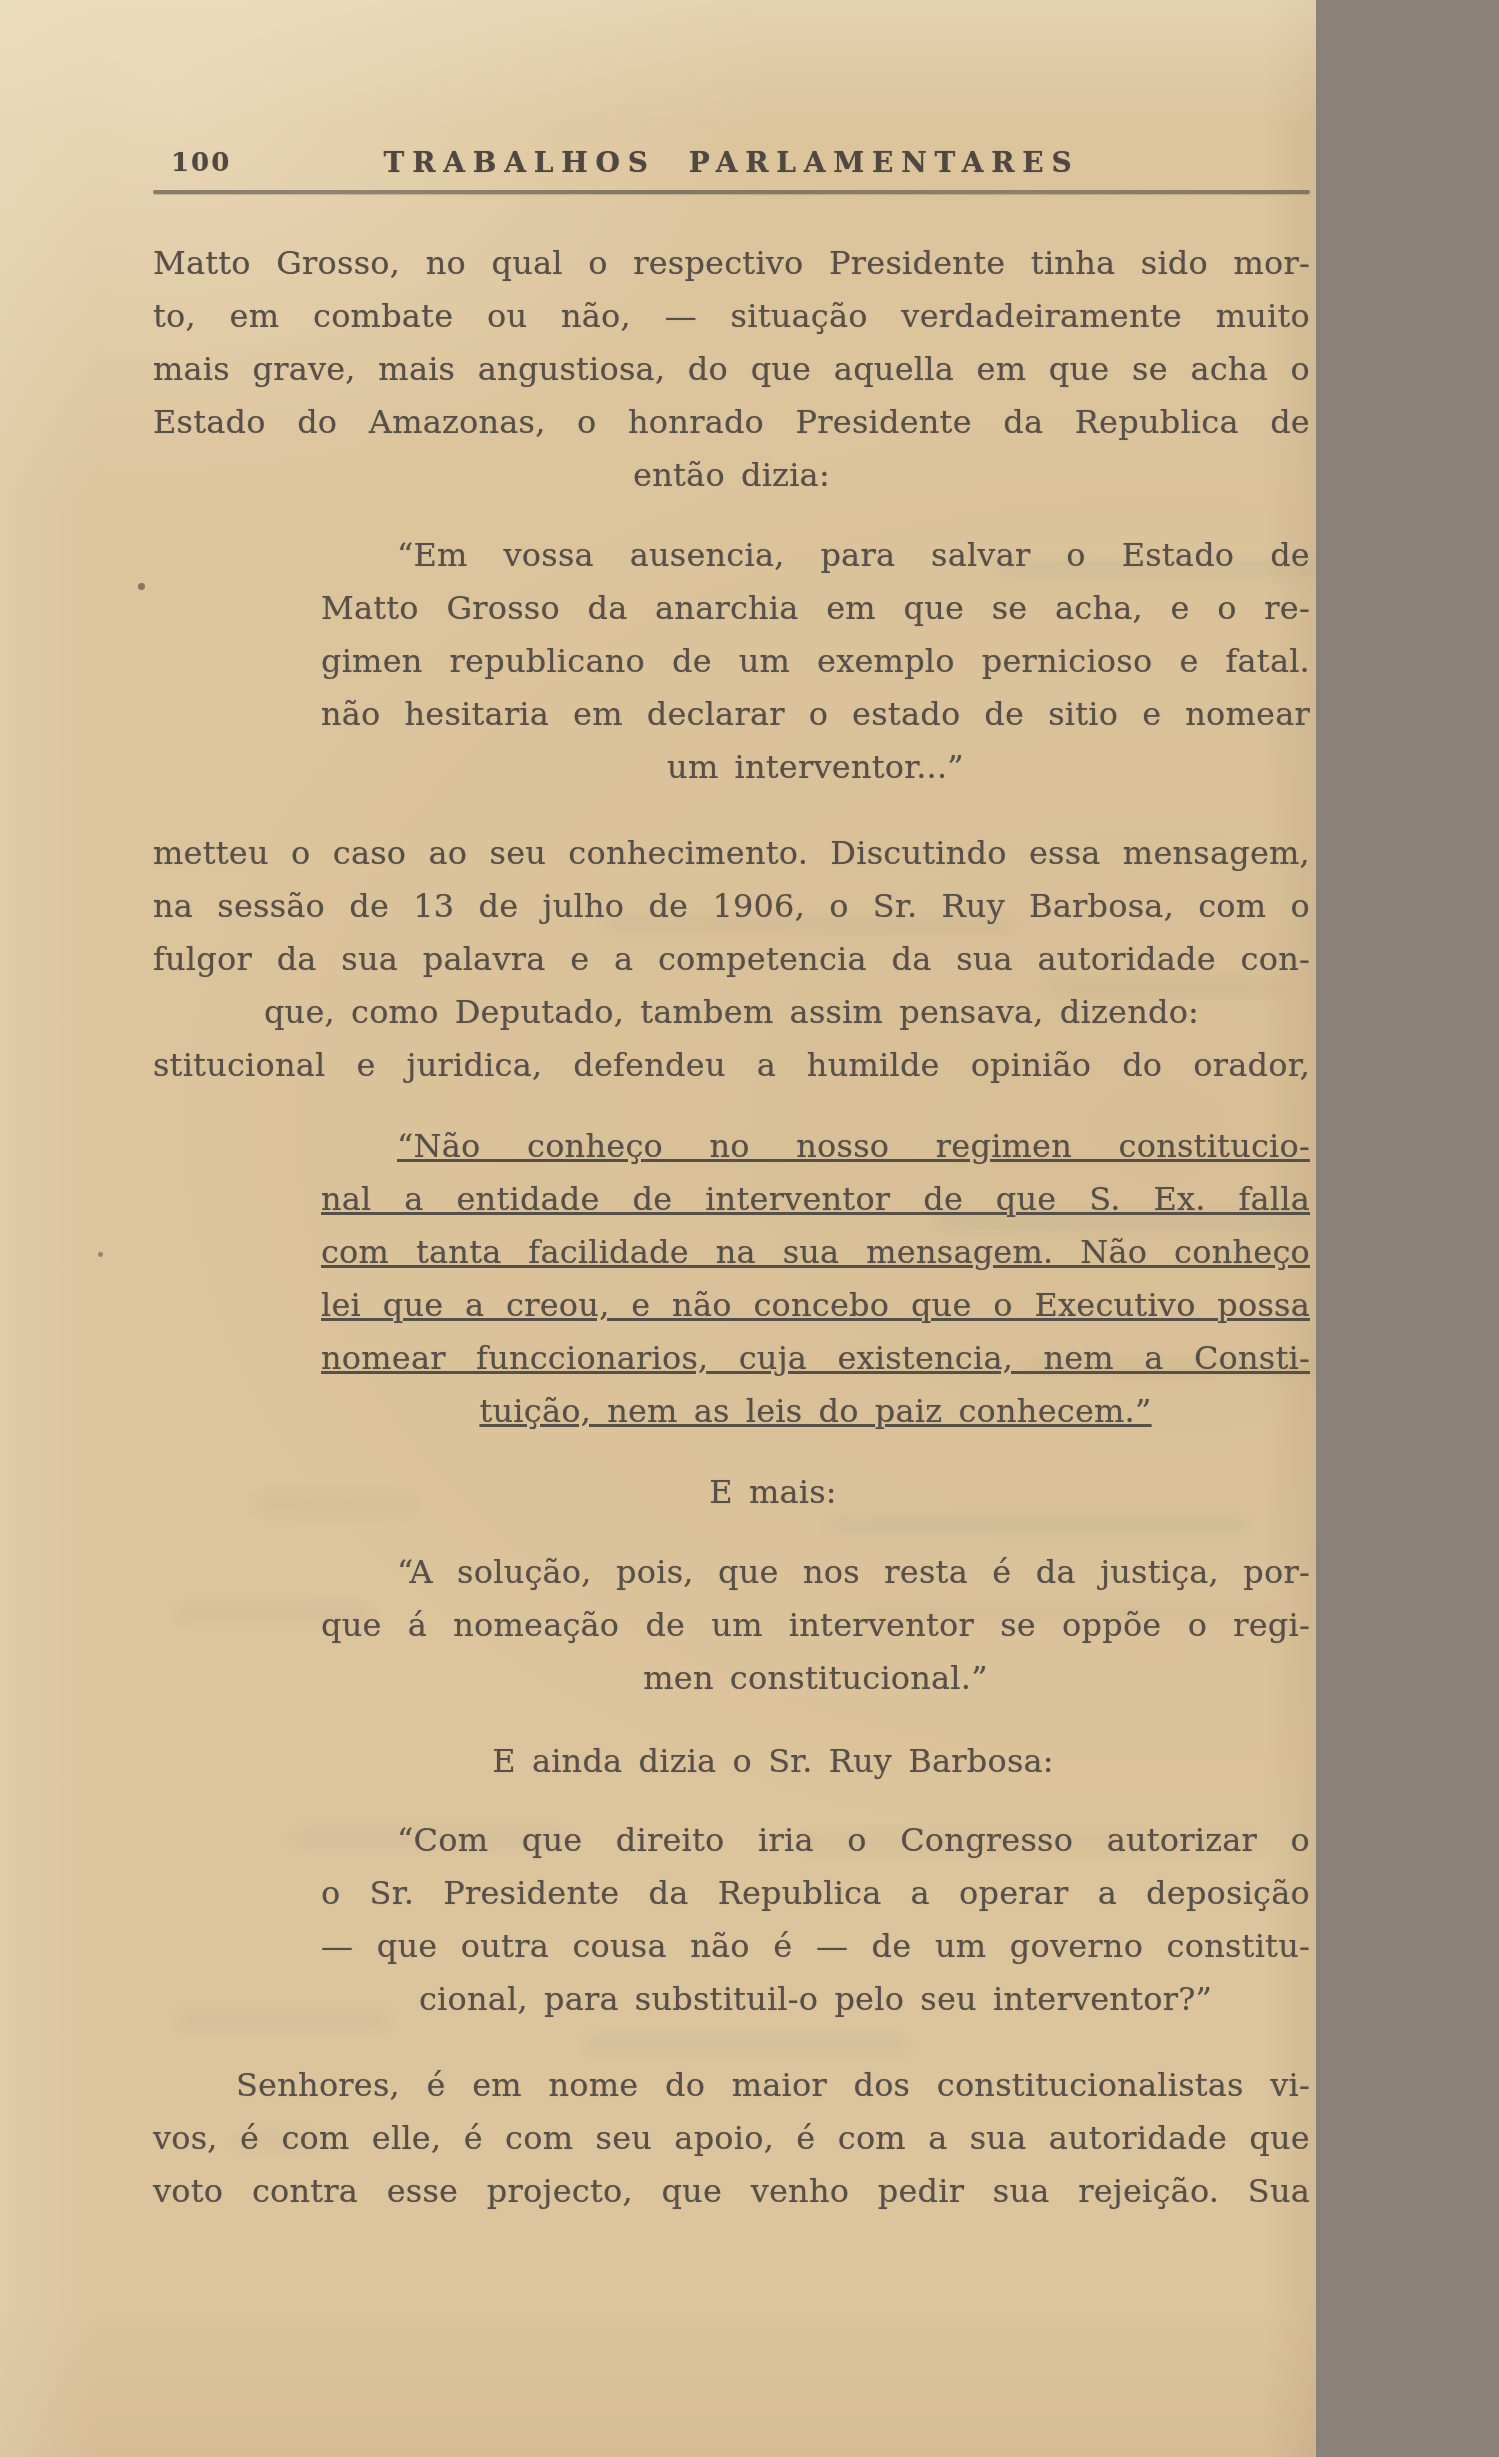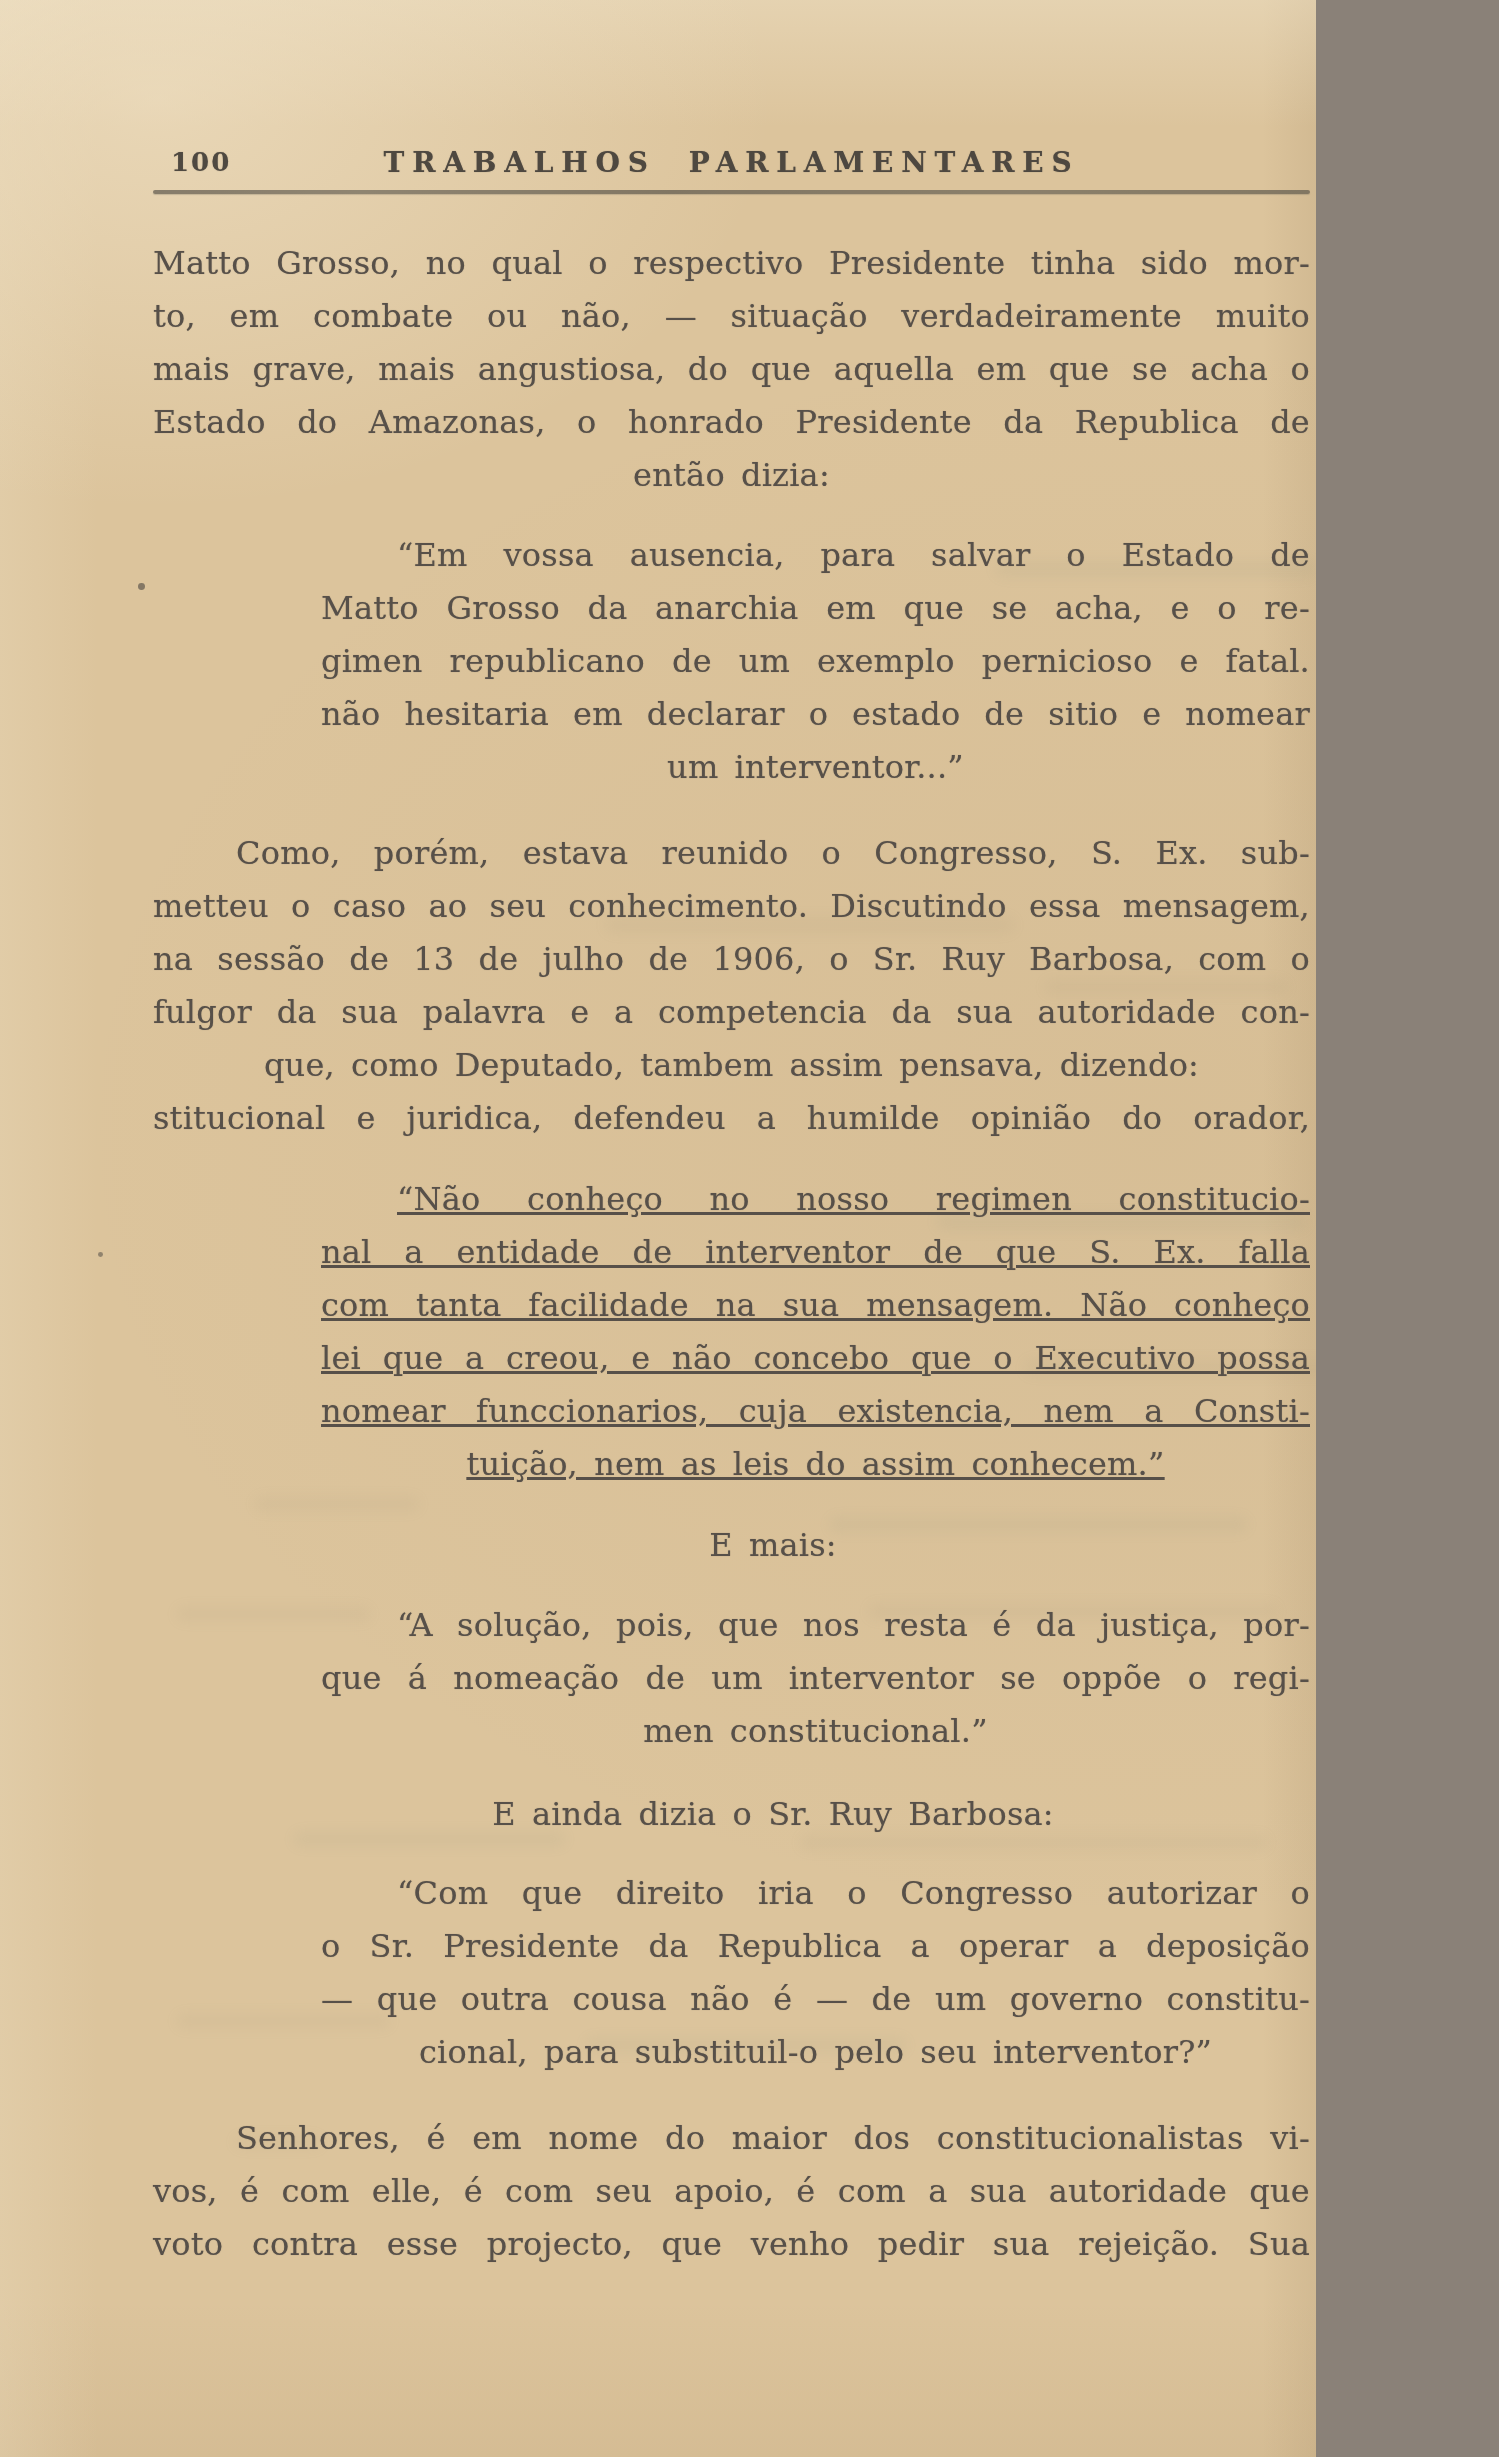--- a/index.html
+++ b/index.html
@@ -90,34 +90,33 @@
         <div class="line">então dizia:</div>
       </div>
       <div class="block quote" style="margin-top: 27px;">
         <div class="line j ind">“Em vossa ausencia, para salvar o Estado de</div>
         <div class="line j">Matto Grosso da anarchia em que se acha, e o re-</div>
         <div class="line j">gimen republicano de um exemplo pernicioso e fatal.</div>
         <div class="line j">não hesitaria em declarar o estado de sitio e nomear</div>
         <div class="line">um interventor...”</div>
       </div>
       <div class="block paragraph" style="margin-top: 33px;">
-        <div class="line j ind">Como, porém, estava reunido o Congresso, S. Ex. sub-</div>
         <div class="line j">metteu o caso ao seu conhecimento. Discutindo essa mensagem,</div>
         <div class="line j">na sessão de 13 de julho de 1906, o Sr. Ruy Barbosa, com o</div>
         <div class="line j">fulgor da sua palavra e a competencia da sua autoridade con-</div>
         <div class="line">que, como Deputado, tambem assim pensava, dizendo:</div>
         <div class="line j">stitucional e juridica, defendeu a humilde opinião do orador,</div>
       </div>
       <div class="block quote" style="margin-top: 28px; text-decoration: underline;">
         <div class="line j ind">“Não conheço no nosso regimen constitucio-</div>
         <div class="line j">nal a entidade de interventor de que S. Ex. falla</div>
         <div class="line j">com tanta facilidade na sua mensagem. Não conheço</div>
         <div class="line j">lei que a creou, e não concebo que o Executivo possa</div>
         <div class="line j">nomear funccionarios, cuja existencia, nem a Consti-</div>
-        <div class="line">tuição, nem as leis do assim conhecem.”</div>
+        <div class="line">tuição, nem as leis do paiz conhecem.”</div>
       </div>
       <div class="block paragraph" style="margin-top: 28px;">
         <div class="line ind">E mais:</div>
       </div>
       <div class="block quote" style="margin-top: 27px;">
         <div class="line j ind">“A solução, pois, que nos resta é da justiça, por-</div>
         <div class="line j">que á nomeação de um interventor se oppõe o regi-</div>
         <div class="line">men constitucional.”</div>
       </div>
       <div class="block paragraph" style="margin-top: 30px;">

